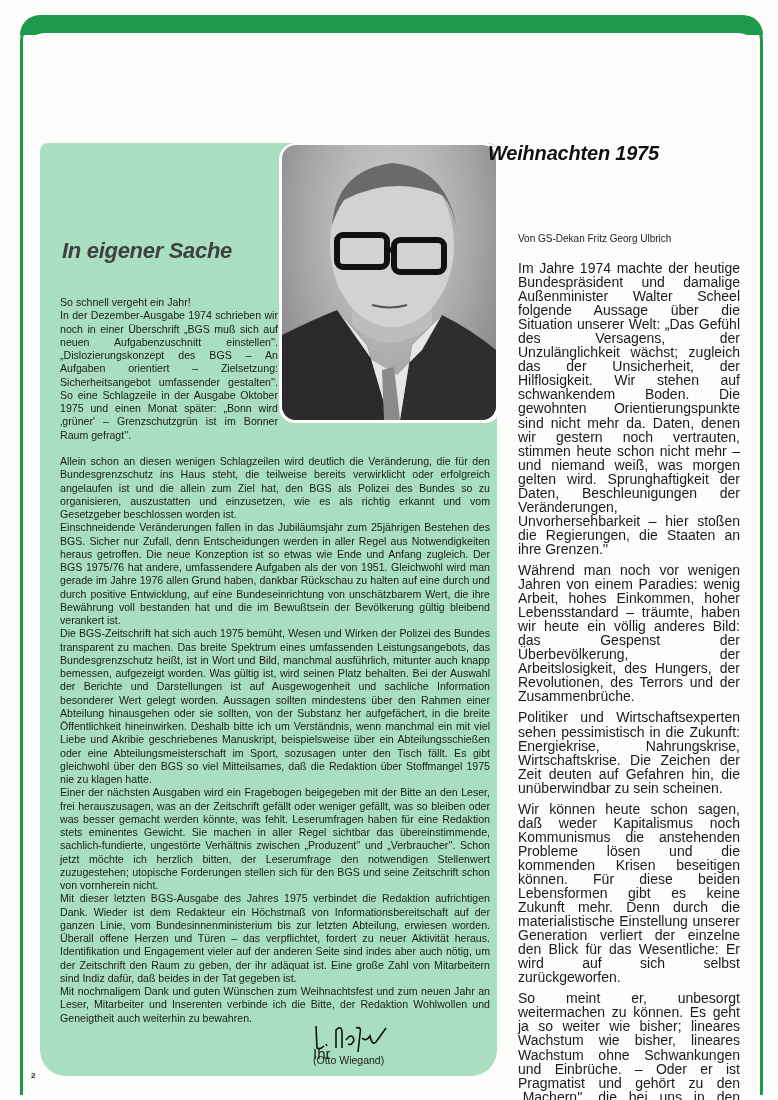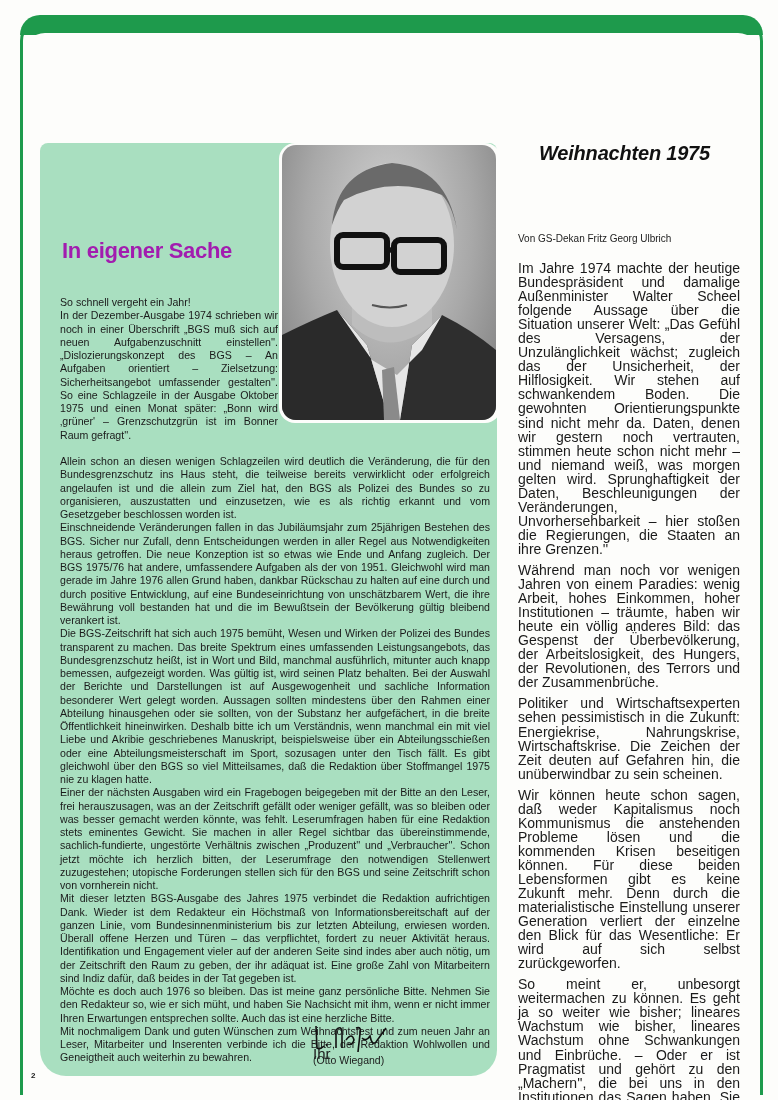--- a/index.html
+++ b/index.html
@@ -35,22 +35,22 @@
     }
     .photo {
       position: absolute; left: 282px; top: 145px; width: 214px; height: 275px;
       border-radius: 14px; overflow: hidden;
       background: radial-gradient(ellipse at 50% 30%, #d4d4d4 0%, #a8a8a8 55%, #7a7a7a 100%);
     }
     .photo svg { width: 100%; height: 100%; display: block; }
 
     .left-title {
       position: absolute; left: 62px; top: 238px;
-      font-size: 22px; font-weight: bold; 
-      letter-spacing: -0.3px; color: #a21caf;
+      font-size: 22px; font-weight: bold; font-style: italic;
+      letter-spacing: -0.3px; color: #404040;
     }
     .left-intro {
       position: absolute; left: 60px; top: 296px; width: 218px;
       font-size: 10.6px; line-height: 13.25px; text-align: justify;
     }
     .left-body {
       position: absolute; left: 60px; top: 439px; width: 430px;
       font-size: 10.6px; line-height: 13.25px; text-align: justify; margin-top: 16px;
     }
     .left-body p, .left-intro p { margin: 0; }
@@ -61,21 +61,21 @@
       position: absolute; left: 312px; top: 1022px; width: 80px; height: 32px;
     }
     .sign-name {
       position: absolute; left: 313px; top: 1054px; font-size: 10.5px;
     }
     .page-number {
       position: absolute; left: 31px; top: 1071px; font-size: 8px; font-weight: bold;
     }
 
     .right-title {
-      position: absolute; left: 539px; top: 142px;
+      position: absolute; left: 488px; top: 142px;
       font-size: 20px; font-weight: bold; font-style: italic; letter-spacing: -0.2px; color: #111;
     }
     .right-byline {
       position: absolute; left: 518px; top: 189px; font-size: 10px; color: #222; margin-top: 44px;
     }
     .right-body {
       position: absolute; left: 518px; top: 261px; width: 222px;
       font-size: 14px; line-height: 14.05px; text-align: justify; color: #1a1a1a;
     }
     .right-body p { margin: 0 0 7px 0; }
@@ -120,35 +120,34 @@
   <p>So schnell vergeht ein Jahr!</p>
   <p>In der Dezember-Ausgabe 1974 schrieben wir noch in einer Überschrift „BGS muß sich auf neuen Aufgabenzuschnitt einstellen''. „Dislozierungskonzept des BGS – An Aufgaben orientiert – Zielsetzung: Sicherheitsangebot umfassender gestalten''. So eine Schlagzeile in der Ausgabe Oktober 1975 und einen Monat später: „Bonn wird ‚grüner' – Grenzschutzgrün ist im Bonner Raum gefragt''.</p>
 </div>
 
 <div class="left-body">
   <p>Allein schon an diesen wenigen Schlagzeilen wird deutlich die Veränderung, die für den Bundesgrenzschutz ins Haus steht, die teilweise bereits verwirklicht oder erfolgreich angelaufen ist und die allein zum Ziel hat, den BGS als Polizei des Bundes so zu organisieren, auszustatten und einzusetzen, wie es als richtig erkannt und vom Gesetzgeber beschlossen worden ist.</p>
   <p>Einschneidende Veränderungen fallen in das Jubiläumsjahr zum 25jährigen Bestehen des BGS. Sicher nur Zufall, denn Entscheidungen werden in aller Regel aus Notwendigkeiten heraus getroffen. Die neue Konzeption ist so etwas wie Ende und Anfang zugleich. Der BGS 1975/76 hat andere, umfassendere Aufgaben als der von 1951. Gleichwohl wird man gerade im Jahre 1976 allen Grund haben, dankbar Rückschau zu halten auf eine durch und durch positive Entwicklung, auf eine Bundeseinrichtung von unschätzbarem Wert, die ihre Bewährung voll bestanden hat und die im Bewußtsein der Bevölkerung gültig bleibend verankert ist.</p>
   <p>Die BGS-Zeitschrift hat sich auch 1975 bemüht, Wesen und Wirken der Polizei des Bundes transparent zu machen. Das breite Spektrum eines umfassenden Leistungsangebots, das Bundesgrenzschutz heißt, ist in Wort und Bild, manchmal ausführlich, mitunter auch knapp bemessen, aufgezeigt worden. Was gültig ist, wird seinen Platz behalten. Bei der Auswahl der Berichte und Darstellungen ist auf Ausgewogenheit und sachliche Information besonderer Wert gelegt worden. Aussagen sollten mindestens über den Rahmen einer Abteilung hinausgehen oder sie sollten, von der Substanz her aufgefächert, in die breite Öffentlichkeit hineinwirken. Deshalb bitte ich um Verständnis, wenn manchmal ein mit viel Liebe und Akribie geschriebenes Manuskript, beispielsweise über ein Abteilungsschießen oder eine Abteilungsmeisterschaft im Sport, sozusagen unter den Tisch fällt. Es gibt gleichwohl über den BGS so viel Mitteilsames, daß die Redaktion über Stoffmangel 1975 nie zu klagen hatte.</p>
   <p>Einer der nächsten Ausgaben wird ein Fragebogen beigegeben mit der Bitte an den Leser, frei herauszusagen, was an der Zeitschrift gefällt oder weniger gefällt, was so bleiben oder was besser gemacht werden könnte, was fehlt. Leserumfragen haben für eine Redaktion stets eminentes Gewicht. Sie machen in aller Regel sichtbar das übereinstimmende, sachlich-fundierte, ungestörte Verhältnis zwischen „Produzent'' und „Verbraucher''. Schon jetzt möchte ich herzlich bitten, der Leserumfrage den notwendigen Stellenwert zuzugestehen; utopische Forderungen stellen sich für den BGS und seine Zeitschrift schon von vornherein nicht.</p>
   <p>Mit dieser letzten BGS-Ausgabe des Jahres 1975 verbindet die Redaktion aufrichtigen Dank. Wieder ist dem Redakteur ein Höchstmaß von Informationsbereitschaft auf der ganzen Linie, vom Bundesinnenministerium bis zur letzten Abteilung, erwiesen worden. Überall offene Herzen und Türen – das verpflichtet, fordert zu neuer Aktivität heraus. Identifikation und Engagement vieler auf der anderen Seite sind indes aber auch nötig, um der Zeitschrift den Raum zu geben, der ihr adäquat ist. Eine große Zahl von Mitarbeitern sind Indiz dafür, daß beides in der Tat gegeben ist.</p>
-  <p>Möchte es doch auch 1976 so bleiben. Das ist meine ganz persönliche Bitte. Nehmen Sie den Redakteur so, wie er sich müht, und haben Sie Nachsicht mit ihm, wenn er nicht immer Ihren Erwartungen entsprechen sollte. Auch das ist eine herzliche Bitte.</p>
   <p>Mit nochmaligem Dank und guten Wünschen zum Weihnachtsfest und zum neuen Jahr an Leser, Mitarbeiter und Inserenten verbinde ich die Bitte, der Redaktion Wohlwollen und Geneigtheit auch weiterhin zu bewahren.</p>
 </div>
 
 <div class="sign-ihr">Ihr</div>
 <svg class="signature" viewBox="0 0 80 32">
   <path d="M4 4 L5 26 Q8 28 12 24 M14 22 L15 24" stroke="#111" stroke-width="1.6" fill="none"></path>
   <path d="M24 26 L24 8 Q30 2 30 12 L30 26 M34 18 Q40 10 42 18 Q40 24 36 22 M44 6 Q50 4 48 12 L46 30 M50 16 Q54 20 58 14 Q60 24 64 20 L74 6" stroke="#111" stroke-width="1.6" fill="none"></path>
 </svg>
 <div class="sign-name">(Otto Wiegand)</div>
 
 <div class="page-number">2</div>
 
 <div class="right-title">Weihnachten 1975</div>
 <div class="right-byline">Von GS-Dekan Fritz Georg Ulbrich</div>
 
 <div class="right-body">
   <p>Im Jahre 1974 machte der heutige Bundespräsident und damalige Außenminister Walter Scheel folgende Aussage über die Situation unserer Welt: „Das Gefühl des Versagens, der Unzulänglichkeit wächst; zugleich das der Unsicherheit, der Hilflosigkeit. Wir stehen auf schwankendem Boden. Die gewohnten Orientierungspunkte sind nicht mehr da. Daten, denen wir gestern noch vertrauten, stimmen heute schon nicht mehr – und niemand weiß, was morgen gelten wird. Sprunghaftigkeit der Daten, Beschleunigungen der Veränderungen, Unvorhersehbarkeit – hier stoßen die Regierungen, die Staaten an ihre Grenzen.''</p>
-  <p>Während man noch vor wenigen Jahren von einem Paradies: wenig Arbeit, hohes Einkommen, hoher Institutionen – träumte, haben wir heute ein völlig anderes Bild: das Gespenst der Überbevölkerung, der Arbeitslosigkeit, des Hungers, der Revolutionen, des Terrors und der Zusammenbrüche.</p>
+  <p>Während man noch vor wenigen Jahren von einem Paradies: wenig Arbeit, hohes Einkommen, hoher Lebensstandard – träumte, haben wir heute ein völlig anderes Bild: das Gespenst der Überbevölkerung, der Arbeitslosigkeit, des Hungers, der Revolutionen, des Terrors und der Zusammenbrüche.</p>
   <p>Politiker und Wirtschaftsexperten sehen pessimistisch in die Zukunft: Energiekrise, Nahrungskrise, Wirtschaftskrise. Die Zeichen der Zeit deuten auf Gefahren hin, die unüberwindbar zu sein scheinen.</p>
   <p>Wir können heute schon sagen, daß weder Kapitalismus noch Kommunismus die anstehenden Probleme lösen und die kommenden Krisen beseitigen können. Für diese beiden Lebensformen gibt es keine Zukunft mehr. Denn durch die materialistische Einstellung unserer Generation verliert der einzelne den Blick für das Wesentliche: Er wird auf sich selbst zurückgeworfen.</p>
   <p>So meint er, unbesorgt weitermachen zu können. Es geht ja so weiter wie bisher; lineares Wachstum wie bisher, lineares Wachstum ohne Schwankungen und Einbrüche. – Oder er ist Pragmatist und gehört zu den „Machern'', die bei uns in den Institutionen das Sagen haben. Sie haben für alles, auch angesichts der weltweiten Katastrophen, des Hungers und der Flüchtlingsbewegungen immer</p>
 </div>
 
 </body></html>

